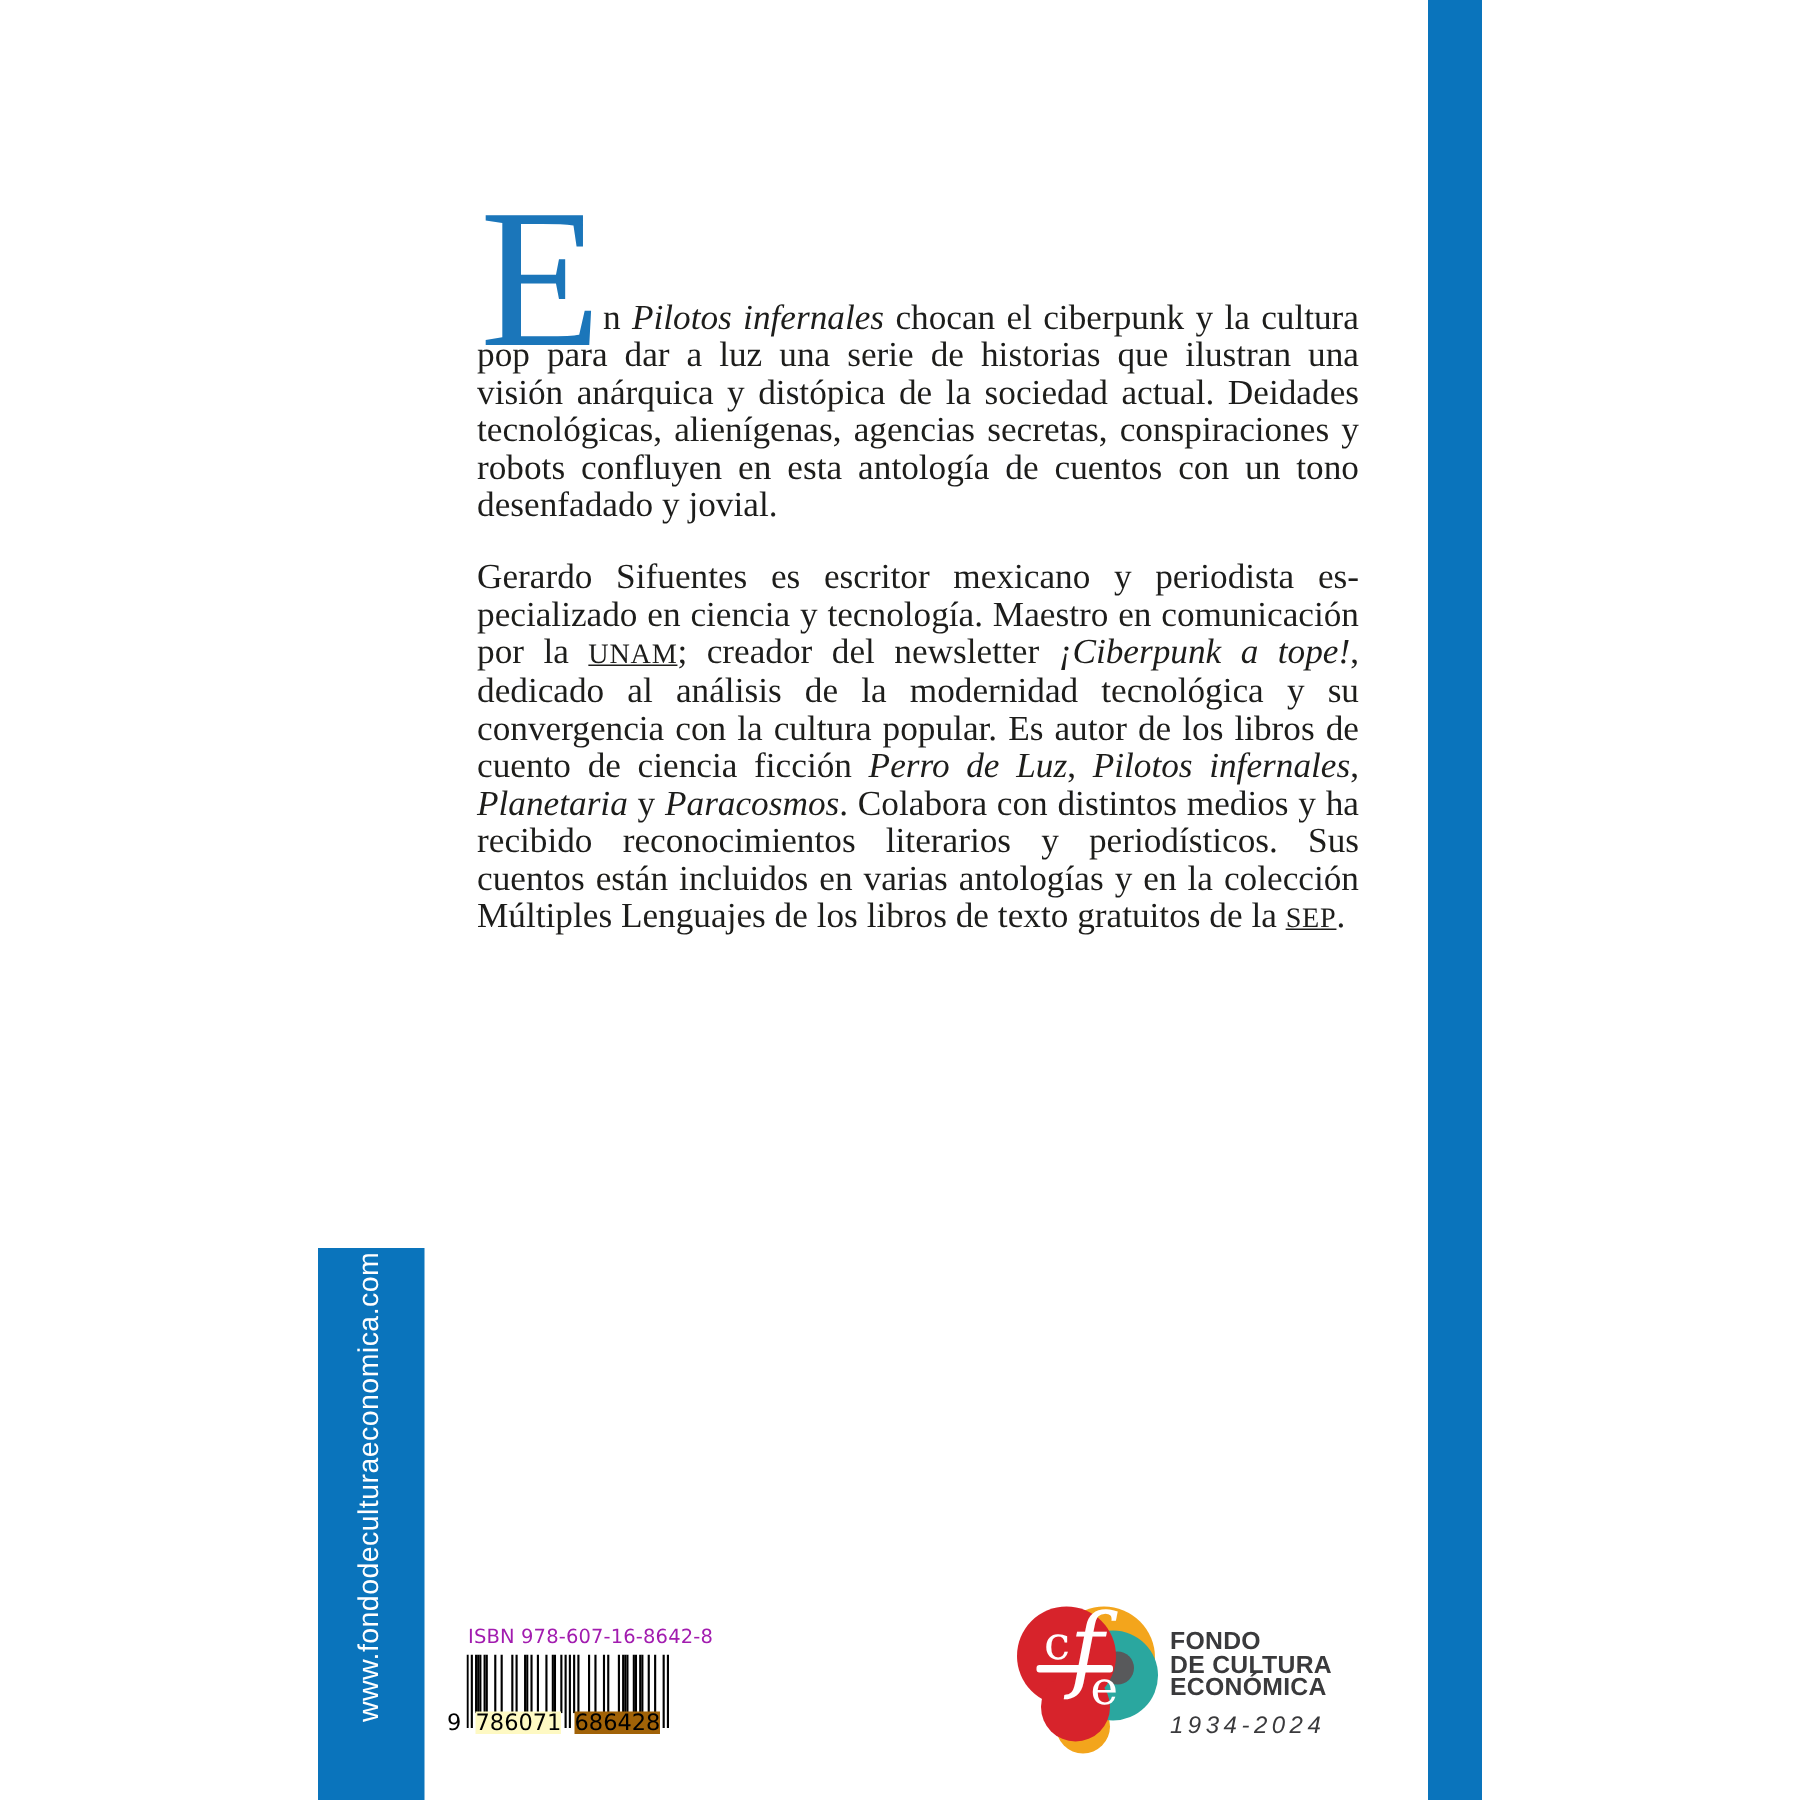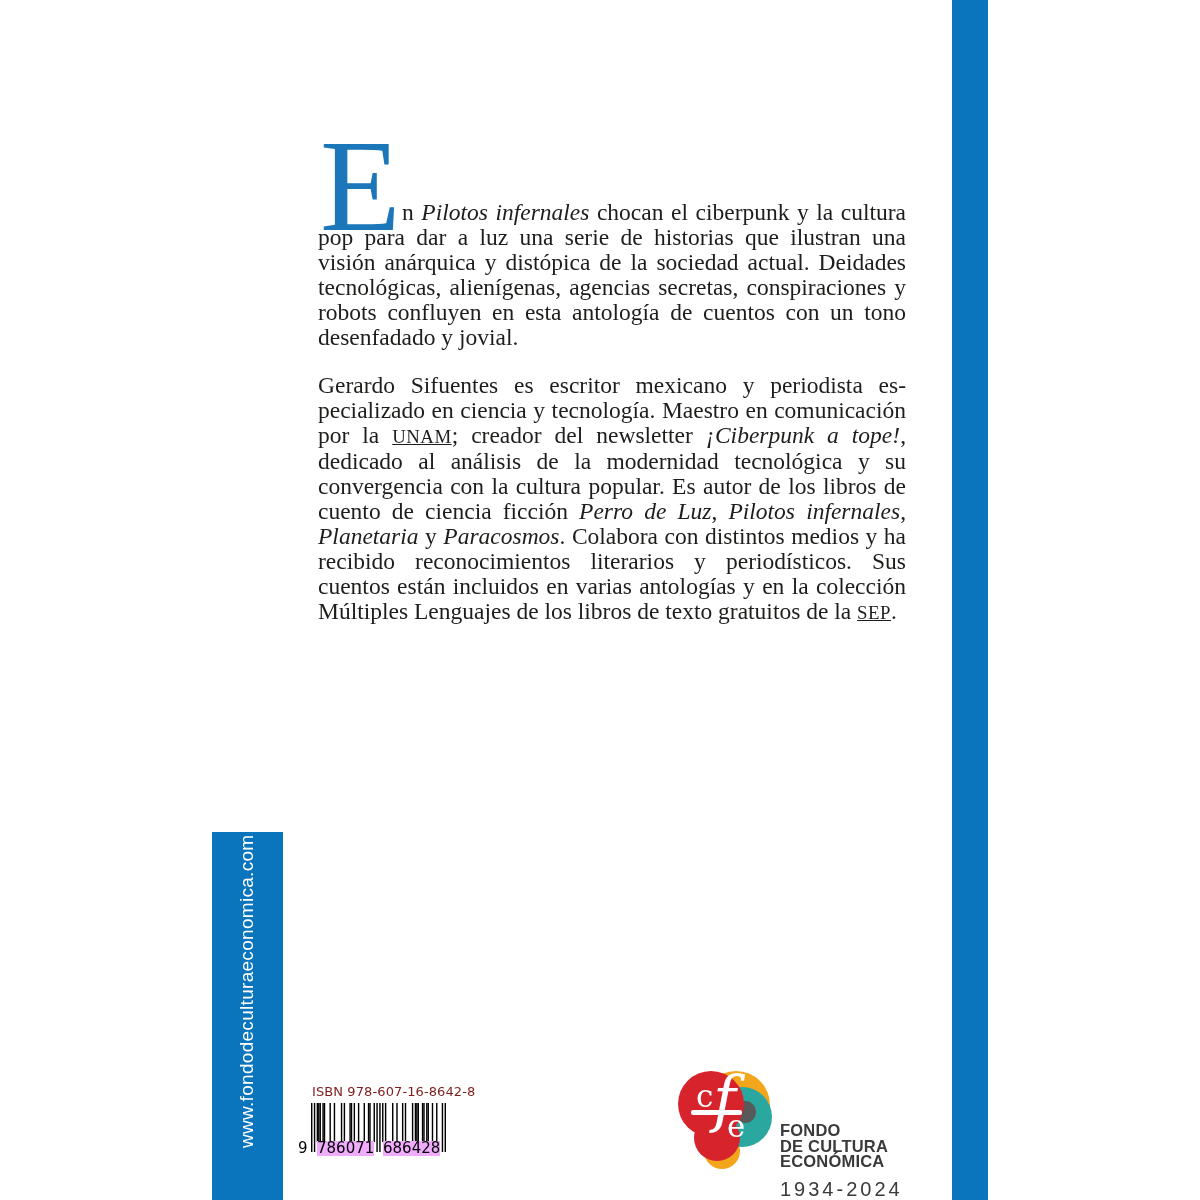--- a/index.html
+++ b/index.html
@@ -41,59 +41,59 @@
   }
   .copy p.p1 { text-indent:84px; }
   .copy p.p2 { margin-top:23px; }
   .seg-italic { font-style:italic; }
   .seg-smallcaps { text-transform:uppercase; font-size:0.8em; letter-spacing:0.5px;text-decoration:underline; }
 
   
   .isbn-label {
     position:absolute; left:312px; top:1084px;
     font-family:"DejaVu Sans", sans-serif; font-size:13px; letter-spacing:0.1px;
-    color:#7f1d1d;
+    color:#a21caf;
   }
   .barcode { position:absolute; left:311px; top:1103px; width:135px; height:56px; }
   .barcode svg { display:block; width:135px; height:49px; }
   .barcode svg rect { fill:#000; }
   .bc-num {
     position:absolute; top:38px; font-family:"DejaVu Sans", sans-serif;
     font-size:15px; color:#000; line-height:15px;
   }
   .bc-lead { left:-13px; }
-  .bc-g1 { left:6px;  width:57px; text-align:center; background:#f0abfc; }
-  .bc-g2 { left:72px; width:57px; text-align:center; background:#f0abfc; }
+  .bc-g1 { left:6px;  width:57px; text-align:center; background:#fef9c3; }
+  .bc-g2 { left:72px; width:57px; text-align:center; background:#a16207; }
 
   
   .fce-logo { position:absolute; left:678px; top:1071px; width:94px; height:100px; }
   .circ { position:absolute; border-radius:50%; }
   .c-yellow-big  { left:24px; top:0;    width:68px; height:68px; background:var(--yellow,#f3a51c); }
   .c-yellow-tail { left:26px; top:62px; width:36px; height:36px; background:var(--yellow,#f3a51c); }
   .c-teal        { left:34px; top:16px; width:60px; height:60px; background:var(--teal,#2aa79f); }
   .c-gray        { left:56px; top:30px; width:22px; height:22px; background:var(--gray,#58595b); }
   .c-red-big     { left:0;    top:0;    width:66px; height:66px; background:var(--red,#d7232b); }
   .c-red-tail    { left:16px; top:44px; width:46px; height:46px; background:var(--red,#d7232b); }
   .logo-letter {
     position:absolute; color:#ffffff; font-family:"DejaVu Serif", serif; line-height:1;
   }
   .l-c { left:18px; top:10px; font-size:31px; }
   .l-f { left:35px; top:-3px; font-size:62px; font-style:italic; }
   .l-e { left:49px; top:40px; font-size:31px; }
   .l-bar { position:absolute; left:13px; top:39px; width:51px; height:5px; background:#ffffff; border-radius:2px; }
 
   
-  .pub { position:absolute; left:780px; top:1087px; font-family:"Liberation Sans", sans-serif;margin-top:36px; }
+  .pub { position:absolute; left:780px; top:1087px; font-family:"Liberation Sans", sans-serif; }
   .pub-line {
     font-size:16.5px; line-height:15.5px; font-weight:bold;
     letter-spacing:0.2px; color:var(--pubtext,#3a3a3c);
   }
   .pub-anniv {
-    margin-top:8px; font-size:20px; letter-spacing:3px;
-    color:var(--pubtext,#3a3a3c); font-weight:normal;
+    margin-top:8px; font-size:16px; letter-spacing:3px;
+    color:var(--pubtext,#3a3a3c); font-weight:normal;font-style:italic;
   }
 </style>
 </head>
 <body>
 
 <div class="page">
 
   <div class="stripe-right"></div>
 
   <div class="left-bar">

